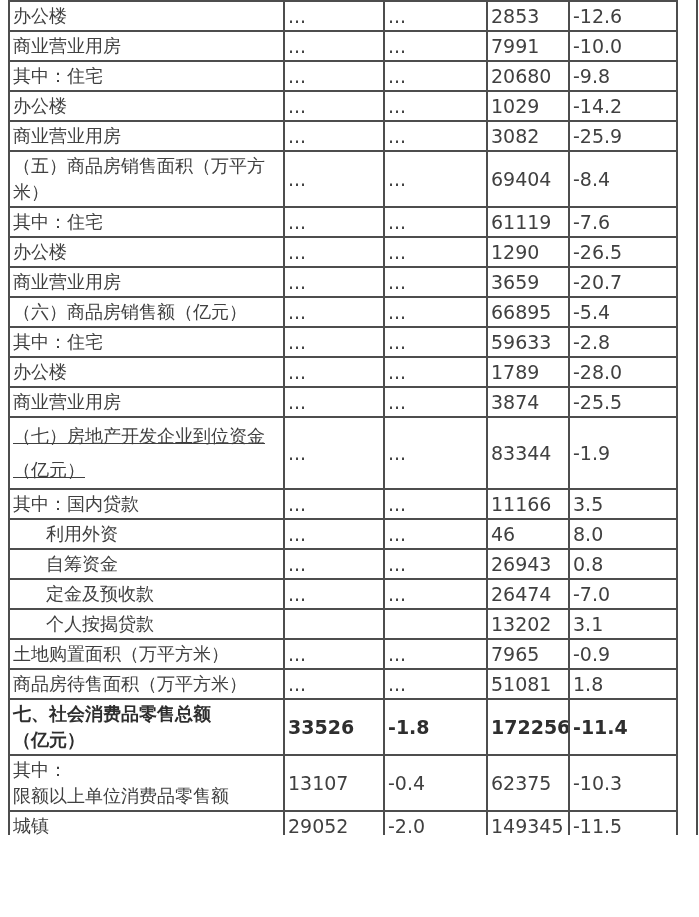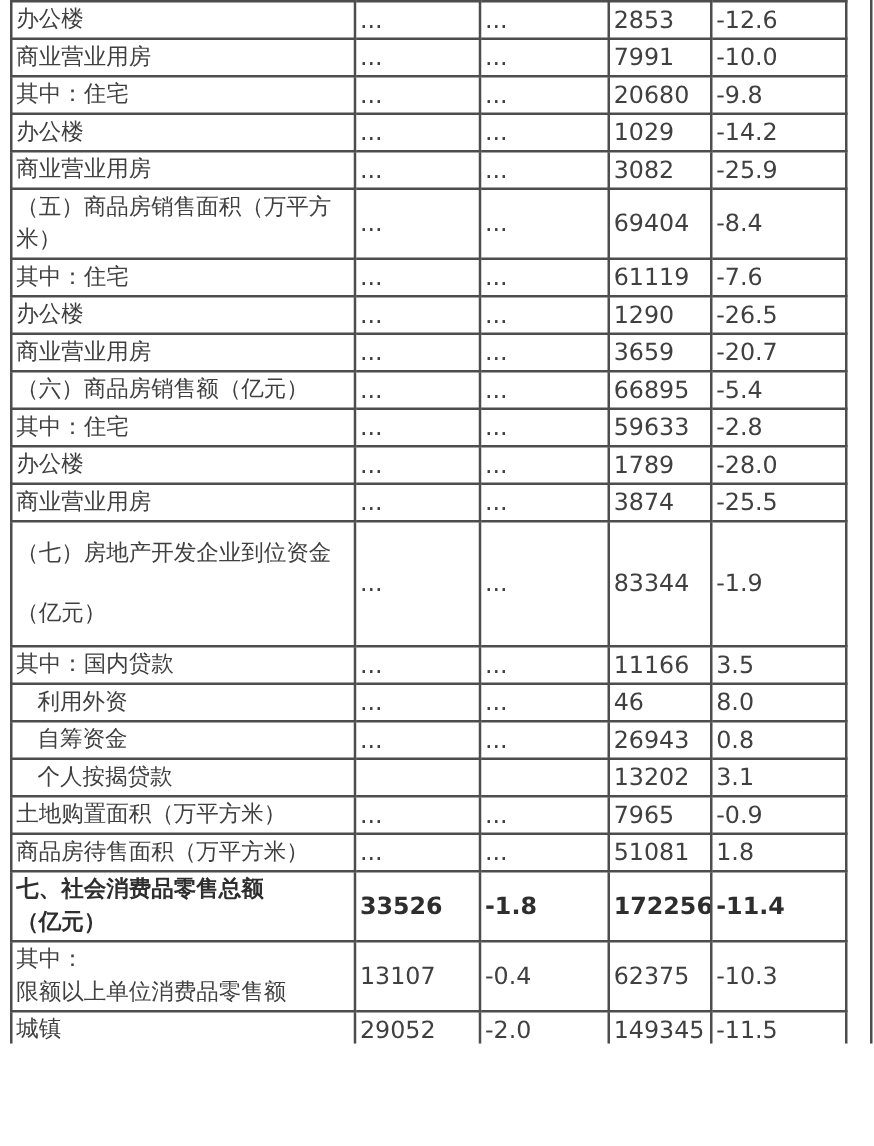--- a/index.html
+++ b/index.html
@@ -31,24 +31,24 @@
     line-height:26px;
     padding:1px 3px;
     vertical-align:middle;
     overflow:hidden;
   }
   td.c-label{
     font-size:18px;
     white-space:pre-line;
     word-break:keep-all;
   }
-  td.indent{padding-left:20px;}
+  td.indent{padding-left:36px;}
   tr.double td{height:56px;}
   tr.triple td{height:68px;}
-  tr.triple td.c-label{line-height:48px;}
+  tr.triple td.c-label{line-height:34px;text-decoration:underline;}
   tr.bold td{font-weight:bold;color:var(--c-bold);}
   .edge-line{
     position:absolute;
     left:696px;top:0;
     width:2px;height:917px;
     background:var(--c-border);
   }
 </style>
 </head>
 <body>
@@ -178,20 +178,27 @@
           <td class="c-val">8.0</td>
         </tr>
         <tr>
           <td class="c-label indent">自筹资金</td>
           <td class="c-val">...</td>
           <td class="c-val">...</td>
           <td class="c-val">26943</td>
           <td class="c-val">0.8</td>
         </tr>
         <tr>
+          <td class="c-label indent">定金及预收款</td>
+          <td class="c-val">...</td>
+          <td class="c-val">...</td>
+          <td class="c-val">26474</td>
+          <td class="c-val">-7.0</td>
+        </tr>
+        <tr>
           <td class="c-label indent">个人按揭贷款</td>
           <td class="c-val"></td>
           <td class="c-val"></td>
           <td class="c-val">13202</td>
           <td class="c-val">3.1</td>
         </tr>
         <tr>
           <td class="c-label">土地购置面积（万平方米）</td>
           <td class="c-val">...</td>
           <td class="c-val">...</td>

